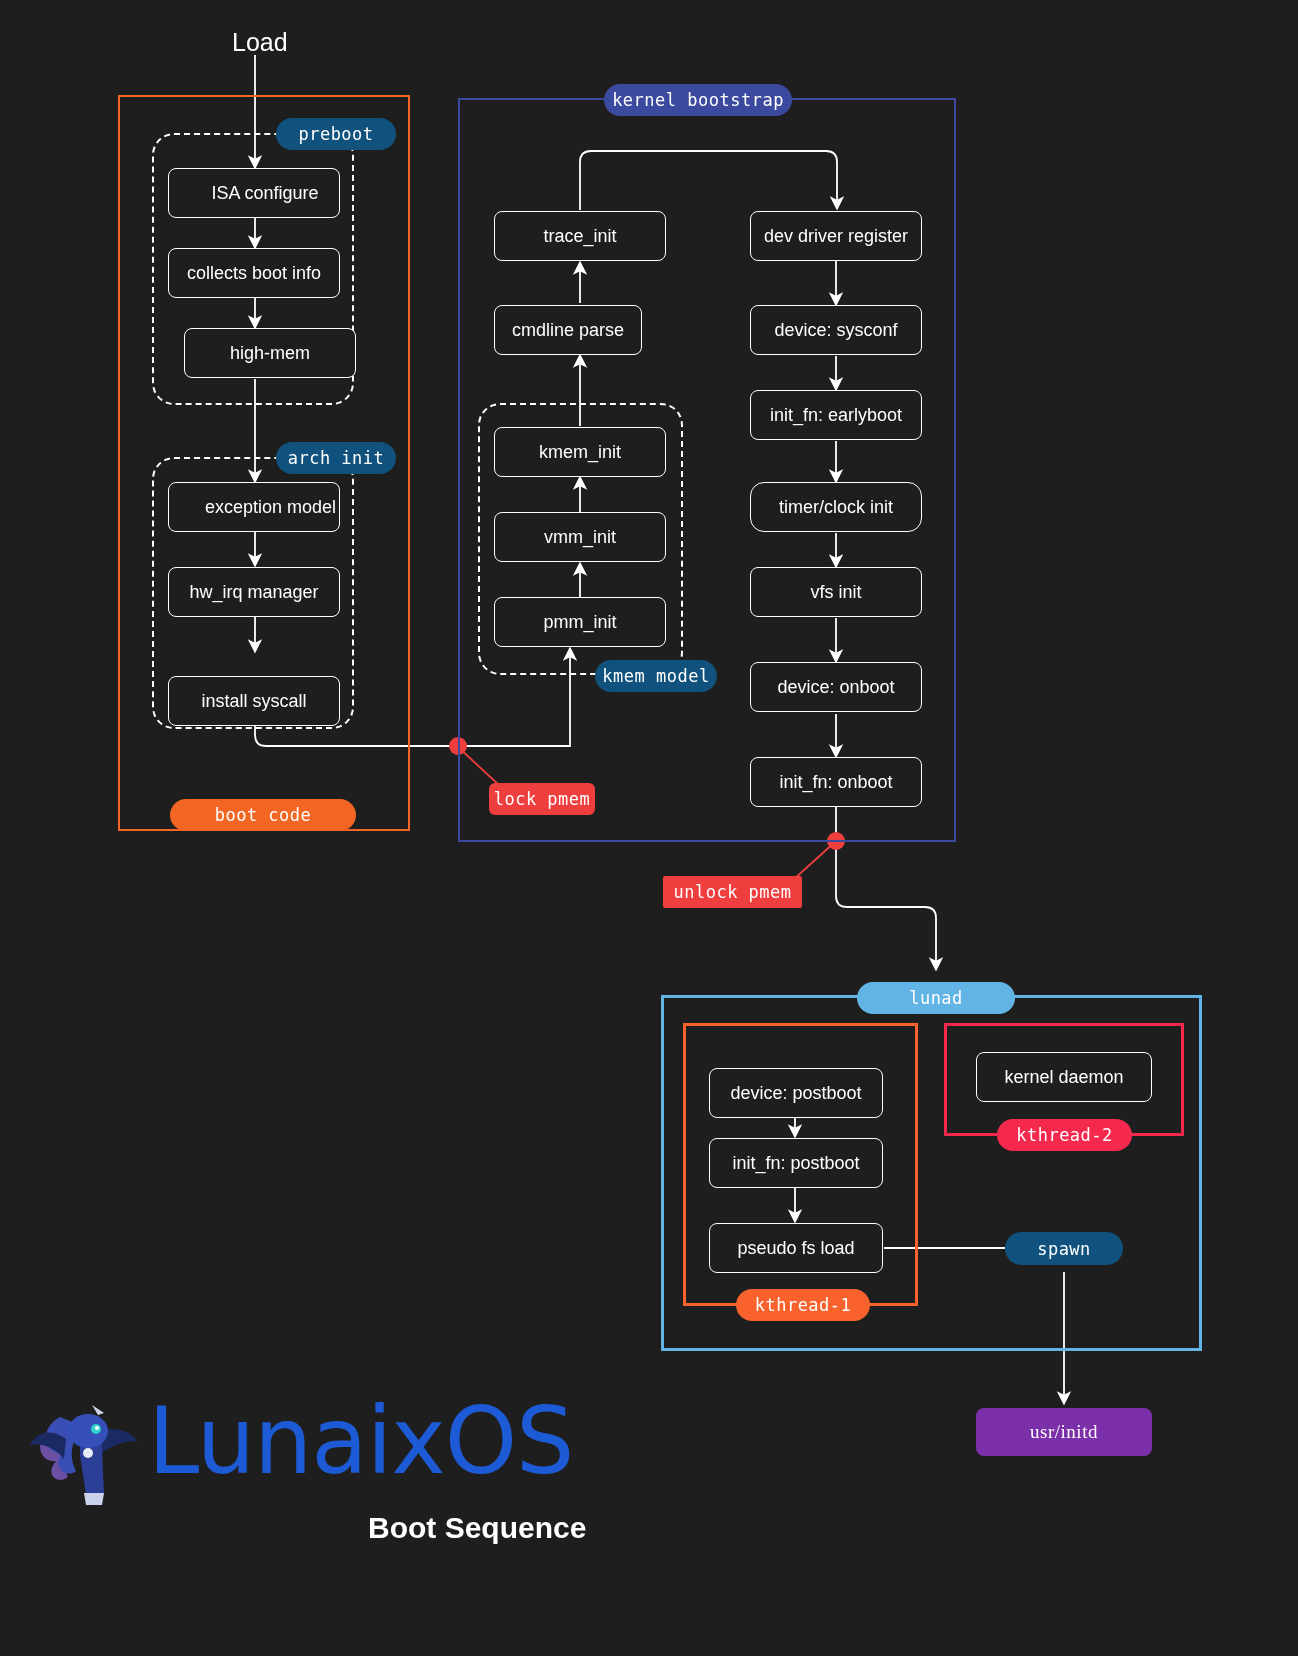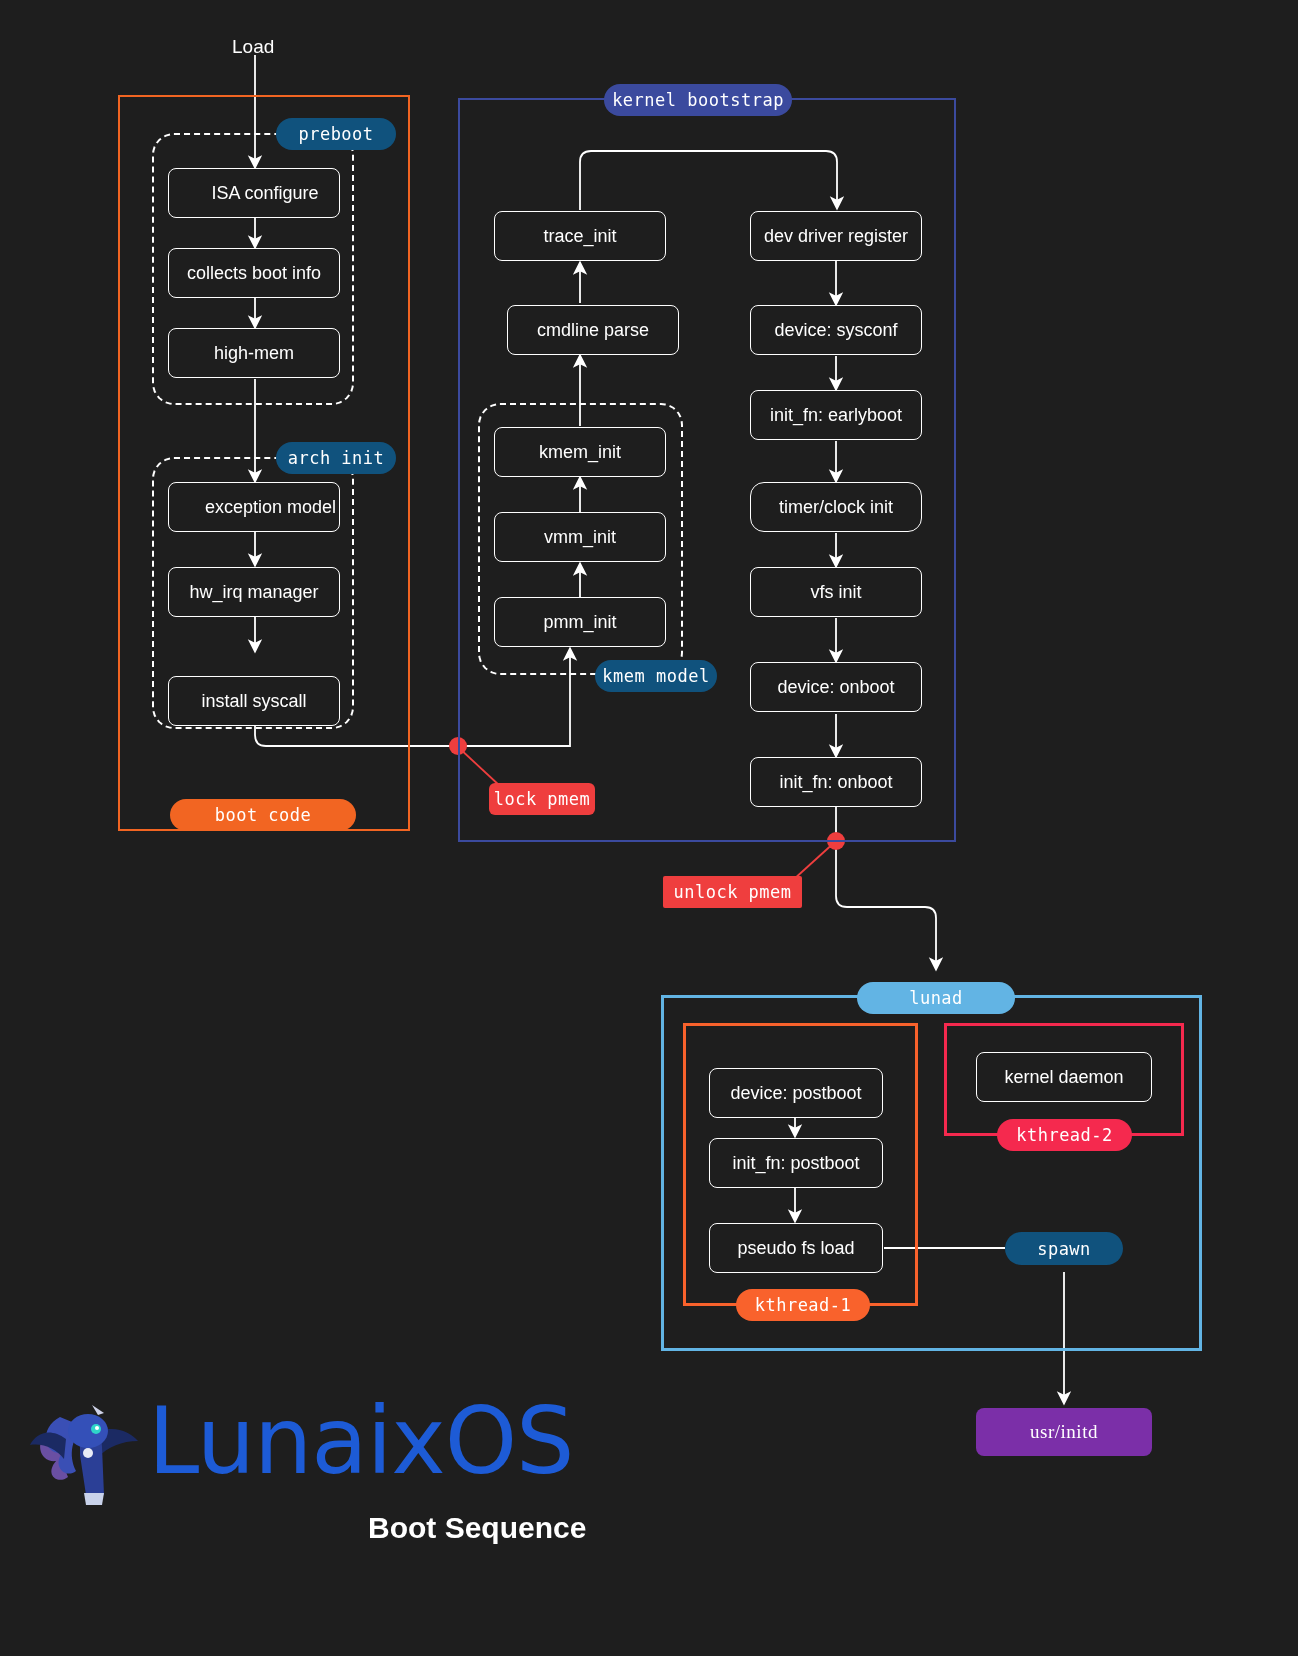--- a/index.html
+++ b/index.html
@@ -20,21 +20,21 @@
         padding:0 10px;white-space:nowrap;}
 
   
   .pill{position:absolute;box-sizing:border-box;display:flex;align-items:center;
         justify-content:center;border-radius:999px;font-family:"DejaVu Sans Mono",monospace;
         font-size:17px;color:#ffffff;white-space:nowrap;padding:0 16px;letter-spacing:.5px;}
   .tag-rect{position:absolute;box-sizing:border-box;display:flex;align-items:center;
         justify-content:center;border-radius:2px;font-family:"DejaVu Sans Mono",monospace;
         font-size:17px;color:#ffffff;white-space:nowrap;padding:0 12px;letter-spacing:.5px;}
 
-  .plain-label{position:absolute;font-size:19px;color:#ffffff;white-space:nowrap;margin-top:8px;}
+  .plain-label{position:absolute;font-size:25px;color:#ffffff;white-space:nowrap;}
 
   
   .brand{position:absolute;display:flex;align-items:center;}
   .brand-text{font-family:"DejaVu Sans",sans-serif;font-size:92px;font-weight:400;
               color:#1d5bd6;letter-spacing:-1px;line-height:1;}
   .footer-title{position:absolute;font-size:30px;font-weight:bold;color:#ffffff;
                 white-space:nowrap;}
   .logo-wrap{position:absolute;left:22px;top:1389px;width:135px;height:120px;}
 </style>
 </head>
@@ -99,34 +99,34 @@
   <div class="plain-label" style="left:232px;top:28px;">Load</div>
 
   <div class="frame solid" style="left:118px;top:95px;width:292px;height:736px;border:2.5px solid #f26522;"></div>
   <div class="pill" style="left:170px;top:799px;width:186px;height:32px;background:#f26522;">boot code</div>
 
   <div class="frame dashed" style="left:152px;top:133px;width:202px;height:272px;"></div>
   <div class="pill" style="left:276px;top:118px;width:120px;height:32px;background:#10527d;">preboot</div>
 
   <div class="node" style="left:168px;top:168px;width:172px;height:50px;padding-left:32px;">ISA configure</div>
   <div class="node" style="left:168px;top:248px;width:172px;height:50px;">collects boot info</div>
-  <div class="node" style="left:168px;top:328px;width:172px;height:50px;">high-mem</div>
+  <div class="node" style="left:184px;top:328px;width:172px;height:50px;">high-mem</div>
 
   <div class="frame dashed" style="left:152px;top:457px;width:202px;height:272px;"></div>
   <div class="pill" style="left:276px;top:442px;width:120px;height:32px;background:#10527d;">arch init</div>
 
   <div class="node" style="left:168px;top:482px;width:172px;height:50px;padding-left:43px;">exception model</div>
   <div class="node" style="left:168px;top:567px;width:172px;height:50px;">hw_irq manager</div>
   <div class="node" style="left:168px;top:652px;width:172px;height:50px;margin-top:24px;">install syscall</div>
 
   <div class="frame solid" style="left:458px;top:98px;width:498px;height:744px;border:2.5px solid #3b4a9e;"></div>
   <div class="pill" style="left:604px;top:84px;width:188px;height:32px;background:#3b4a9e;">kernel bootstrap</div>
 
   <div class="node" style="left:494px;top:211px;width:172px;height:50px;">trace_init</div>
-  <div class="node" style="left:507px;top:305px;width:172px;height:50px;">cmdline parse</div>
+  <div class="node" style="left:494px;top:305px;width:148px;height:50px;">cmdline parse</div>
 
   <div class="frame dashed" style="left:478px;top:403px;width:205px;height:272px;"></div>
   <div class="pill" style="left:595px;top:660px;width:122px;height:32px;background:#10527d;">kmem model</div>
 
   <div class="node" style="left:494px;top:512px;width:172px;height:50px;">vmm_init</div>
   <div class="node" style="left:494px;top:427px;width:172px;height:50px;">kmem_init</div>
   <div class="node" style="left:494px;top:597px;width:172px;height:50px;">pmm_init</div>
 
   <div class="node" style="left:750px;top:211px;width:172px;height:50px;">dev driver register</div>
   <div class="node" style="left:750px;top:305px;width:172px;height:50px;">device: sysconf</div>

